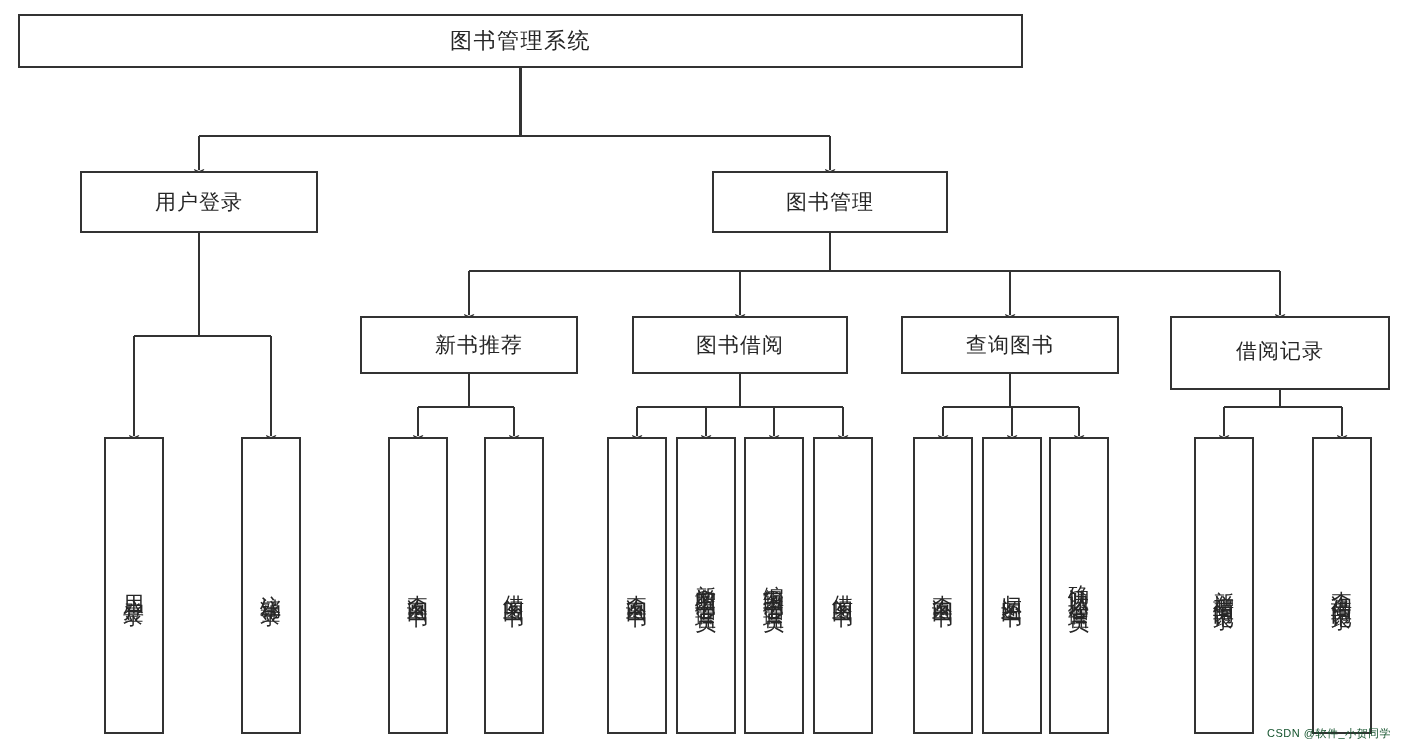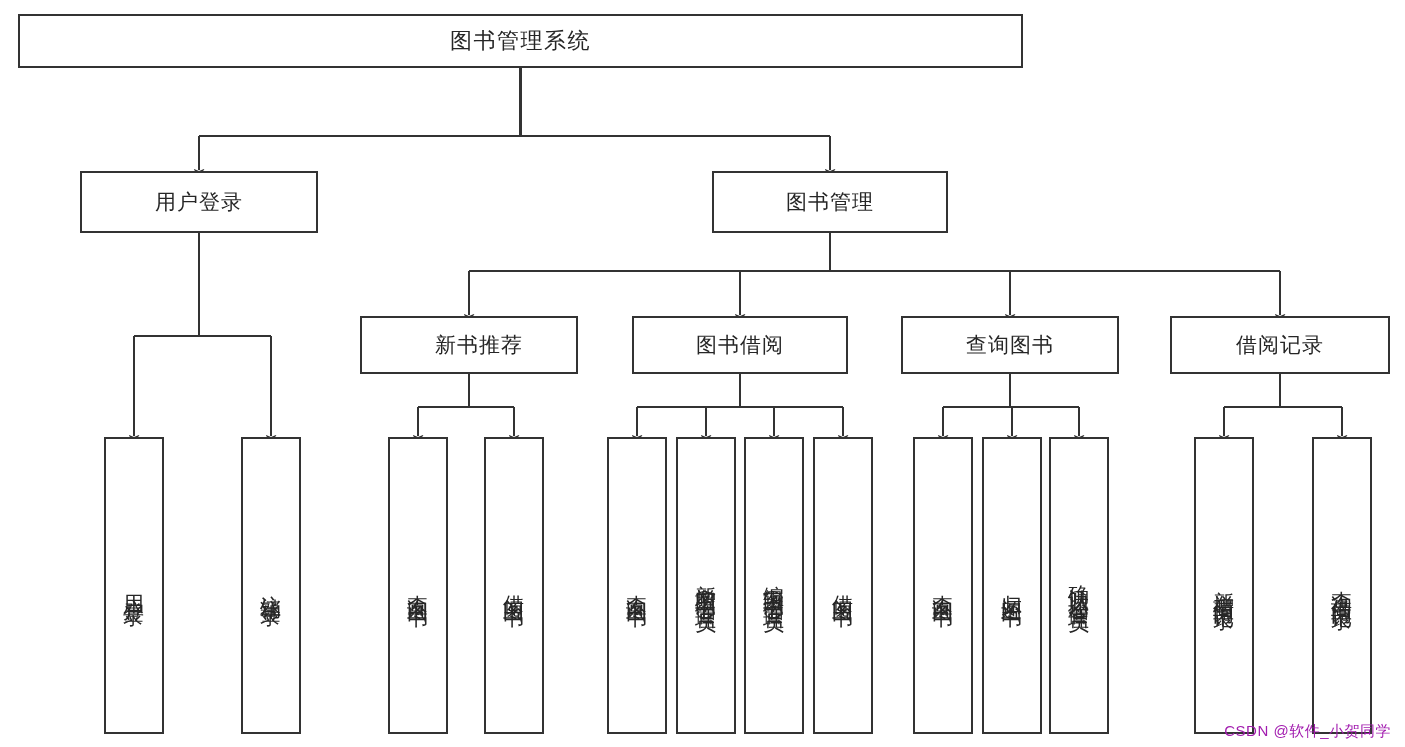--- a/index.html
+++ b/index.html
@@ -46,22 +46,22 @@
     text-orientation:upright;
     font-size:21px;
     letter-spacing:4px;
     line-height:1;
     white-space:nowrap;
   }
   #watermark{
     position:absolute;
     right:14px;
     bottom:6px;
-    font-size:15px;
-    color:#a21caf;
+    font-size:11px;
+    color:#14532d;
     letter-spacing:.5px;
     white-space:nowrap;
     pointer-events:none;
   }
 </style>
 </head>
 <body>
 
 <div id="diagram-root">
   <svg id="edges" viewBox="0 0 1405 747" preserveAspectRatio="none">
@@ -119,21 +119,21 @@
       </div>
       <div class="node h" style="left: 360px; top: 316px; width: 218px; height: 58px; border-color: rgb(51, 51, 51); background: rgb(255, 255, 255);">
         <span class="label" style="color: rgb(38, 38, 38); margin-left: 20px;">新书推荐</span>
       </div>
       <div class="node h" style="left: 632px; top: 316px; width: 216px; height: 58px; border-color: rgb(51, 51, 51); background: rgb(255, 255, 255);">
         <span class="label" style="color: rgb(38, 38, 38);">图书借阅</span>
       </div>
       <div class="node h" style="left: 901px; top: 316px; width: 218px; height: 58px; border-color: rgb(51, 51, 51); background: rgb(255, 255, 255);">
         <span class="label" style="color: rgb(38, 38, 38);">查询图书</span>
       </div>
-      <div class="node h" style="left: 1170px; top: 316px; width: 220px; height: 58px; border-color: rgb(51, 51, 51); background: rgb(255, 255, 255);">
+      <div class="node h" style="left: 1170px; top: 316px; width: 220px; height: 74px; border-color: rgb(51, 51, 51); background: rgb(255, 255, 255); font-family: Liberation Mono, monospace;">
         <span class="label" style="color: rgb(38, 38, 38);">借阅记录</span>
       </div>
       <div class="node v" style="left: 104px; top: 437px; width: 60px; height: 297px; border-color: rgb(51, 51, 51); background: rgb(255, 255, 255);">
         <span class="label" style="color: rgb(38, 38, 38);">用户登录</span>
       </div>
       <div class="node v" style="left: 241px; top: 437px; width: 60px; height: 297px; border-color: rgb(51, 51, 51); background: rgb(255, 255, 255);">
         <span class="label" style="color: rgb(38, 38, 38);">注销登录</span>
       </div>
       <div class="node v" style="left: 388px; top: 437px; width: 60px; height: 297px; border-color: rgb(51, 51, 51); background: rgb(255, 255, 255);">
         <span class="label" style="color: rgb(38, 38, 38);">查询图书</span>

